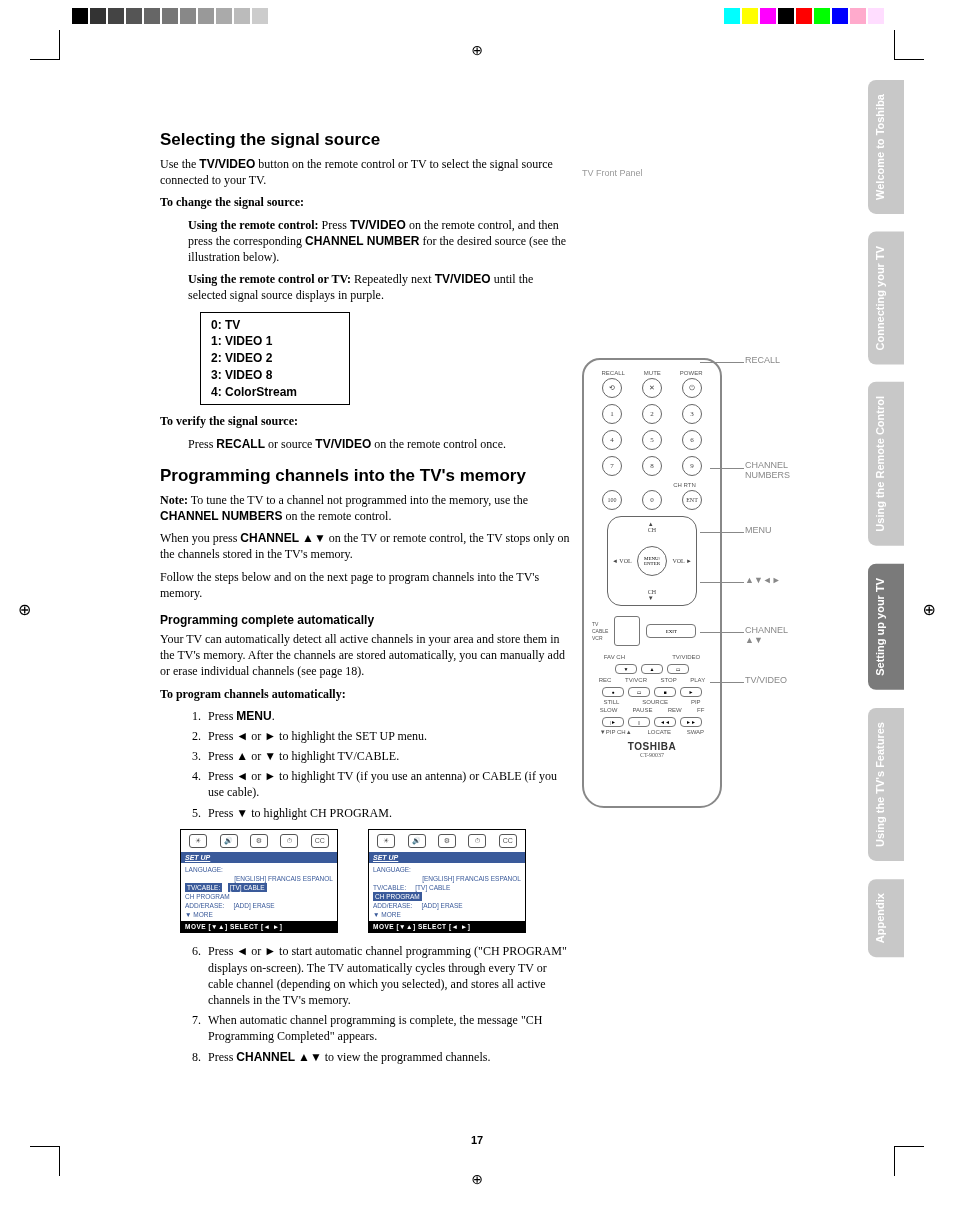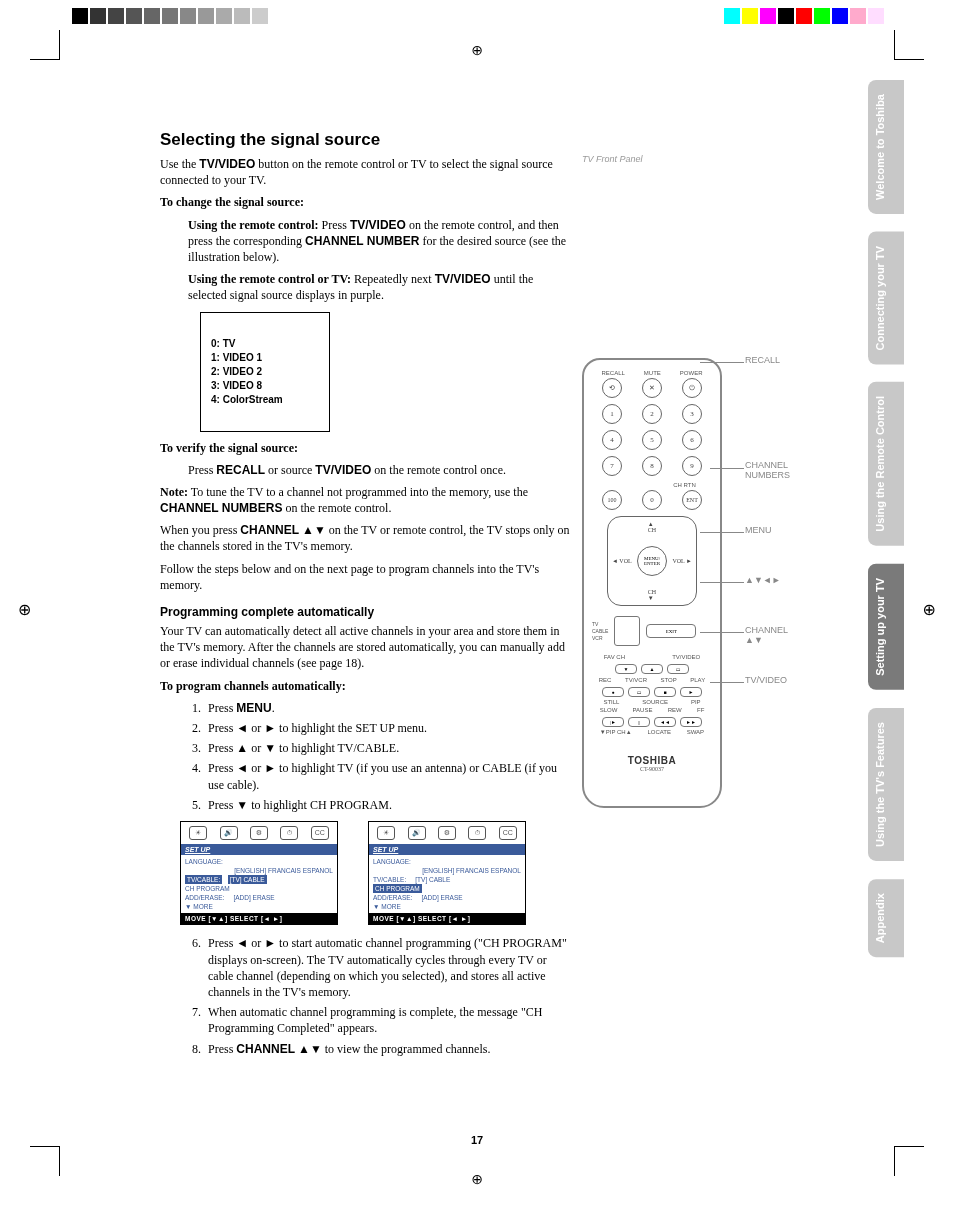--- a/index.html
+++ b/index.html
@@ -34,65 +34,65 @@
     width: 410px;
   }
   h2 { font-family: Arial, Helvetica, sans-serif; font-weight: bold; font-size: 17px; margin-bottom: 6px; }
   p { font-size: 12px; line-height: 1.35; margin-bottom: 6px; }
   .bold { font-weight: bold; font-family: Arial, Helvetica, sans-serif; }
   .indent { margin-left: 28px; }
   .sub { font-weight: bold; font-family: Arial, Helvetica, sans-serif; font-size: 12px; margin-top: 12px; margin-bottom: 4px; }
 
   .signal-box {
     border: 1px solid #000;
-    width: 130px;
-    padding: 24px 10px;
+    width: 150px;
+    padding: 4px 10px;
     margin: 8px 0 8px 40px;
     font-family: Arial, sans-serif;
-    font-size: 10px;
+    font-size: 12px;
     font-weight: bold;
     line-height: 1.4;
   }
 
   ol { margin-left: 44px; font-size: 12px; }
   ol li { margin-bottom: 4px; line-height: 1.35; padding-left: 4px; }
 
   .menu-screens { display: flex; gap: 30px; margin: 8px 0 10px 20px; }
   .menu-screen {
     width: 158px; border: 1px solid #000;
     font-family: Arial, sans-serif;
   }
   .menu-icons { display: flex; justify-content: space-around; padding: 4px 2px; }
   .menu-icons span { width: 18px; height: 14px; border: 0.8px solid #555; border-radius: 3px; display: flex; align-items: center; justify-content: center; font-size: 7px; color: #555; }
   .menu-title { background: #3a5a9a; color: #fff; font-size: 7px; font-weight: bold; font-style: italic; padding: 2px 4px; text-decoration: underline; }
   .menu-body { font-size: 6.5px; color: #3a5a9a; padding: 2px 4px; line-height: 1.4; }
   .menu-body .hl { background: #3a5a9a; color: #fff; padding: 0 2px; display: inline-block; }
   .menu-footer { background: #000; color: #fff; font-size: 6.5px; padding: 2px 4px; font-weight: bold; letter-spacing: 0.5px; }
 
   .right-col {
-    position: absolute; left: 582px; top: 154px; width: 230px;
-    font-family: Arial, sans-serif; font-size: 9px; color: #999; font-style: italic;
+    position: absolute; left: 582px; top: 168px; width: 230px;
+    font-family: Arial, sans-serif; font-size: 9px; color: #999;
   }
   .remote {
     position: absolute; left: 582px; top: 358px; width: 140px; height: 450px;
     border: 2px solid #888; border-radius: 18px 18px 22px 22px;
     background: #fff;
   }
   .remote-inner { padding: 10px 8px; position: relative; height: 100%; }
   .r-row { display: flex; justify-content: space-around; margin-bottom: 6px; }
   .r-btn-round { width: 20px; height: 20px; border: 1.2px solid #666; border-radius: 50%; display: flex; align-items: center; justify-content: center; font-size: 7px; color: #444; }
   .r-lbl { font-size: 6px; color: #555; text-align: center; font-family: Arial, sans-serif; }
   .r-triple { display: flex; justify-content: space-around; margin-bottom: 2px; }
   .r-dpad { width: 90px; height: 90px; border: 1.2px solid #666; border-radius: 14px; margin: 6px auto; position: relative; background: #fff; }
   .r-dpad-center { position: absolute; left: 50%; top: 50%; width: 30px; height: 30px; border: 1.2px solid #666; border-radius: 50%; transform: translate(-50%,-50%); display:flex; align-items:center; justify-content:center; font-size:5px; text-align:center; line-height:1; }
   .r-dpad-lbl { position: absolute; font-size: 6px; color: #444; }
   .r-switch { width: 26px; height: 30px; border: 1px solid #777; border-radius: 3px; margin: 4px 6px; position: relative; display: inline-block; }
   .r-small-row { display: flex; justify-content: center; gap: 4px; margin-top: 4px; }
   .r-pill { width: 22px; height: 10px; border: 1px solid #777; border-radius: 4px; font-size: 5px; display:flex; align-items:center; justify-content:center; }
-  .r-brand { text-align: center; font-weight: bold; font-size: 10px; margin-top: 20px; letter-spacing: 0.5px; color: #333; font-family: Arial, sans-serif; }
+  .r-brand { text-align: center; font-weight: bold; font-size: 10px; margin-top: 6px; letter-spacing: 0.5px; color: #333; font-family: Arial, sans-serif; }
   .r-model { text-align: center; font-size: 6px; color: #555; }
 
   .callout { position: absolute; font-size: 9px; color: #888; font-family: Arial, sans-serif; }
   .callout-line { position: absolute; border-top: 0.8px solid #888; }
 
   .tabs {
     position: absolute; right: 50px; top: 80px; width: 36px;
     display: flex; flex-direction: column; gap: 18px;
   }
   .tab {
@@ -145,20 +145,21 @@
     <div>2: VIDEO 2</div>
     <div>3: VIDEO 8</div>
     <div>4: ColorStream</div>
   </div>
 
   <p><b>To verify the signal source:</b></p>
   <p class="indent">
     <span>Press </span><span class="bold">RECALL</span><span> or source </span><span class="bold">TV/VIDEO</span><span> on the remote control once.</span>
   </p>
 
+  <h2 style="margin-top:14px">Programming channels into the TV's memory</h2>
   <p>
     <b>Note:</b><span> To tune the TV to a channel not programmed into the memory, use the </span><span class="bold">CHANNEL NUMBERS</span><span> on the remote control.</span>
   </p>
   <p>
     <span>When you press </span><span class="bold">CHANNEL</span><span> ▲▼ on the TV or remote control, the TV stops only on the channels stored in the TV's memory.</span>
   </p>
   <p>Follow the steps below and on the next page to program channels into the TV's memory.</p>
 
   <div class="sub">Programming complete automatically</div>
   <p>Your TV can automatically detect all active channels in your area and store them in the TV's memory. After the channels are stored automatically, you can manually add or erase individual channels (see page 18).</p>

